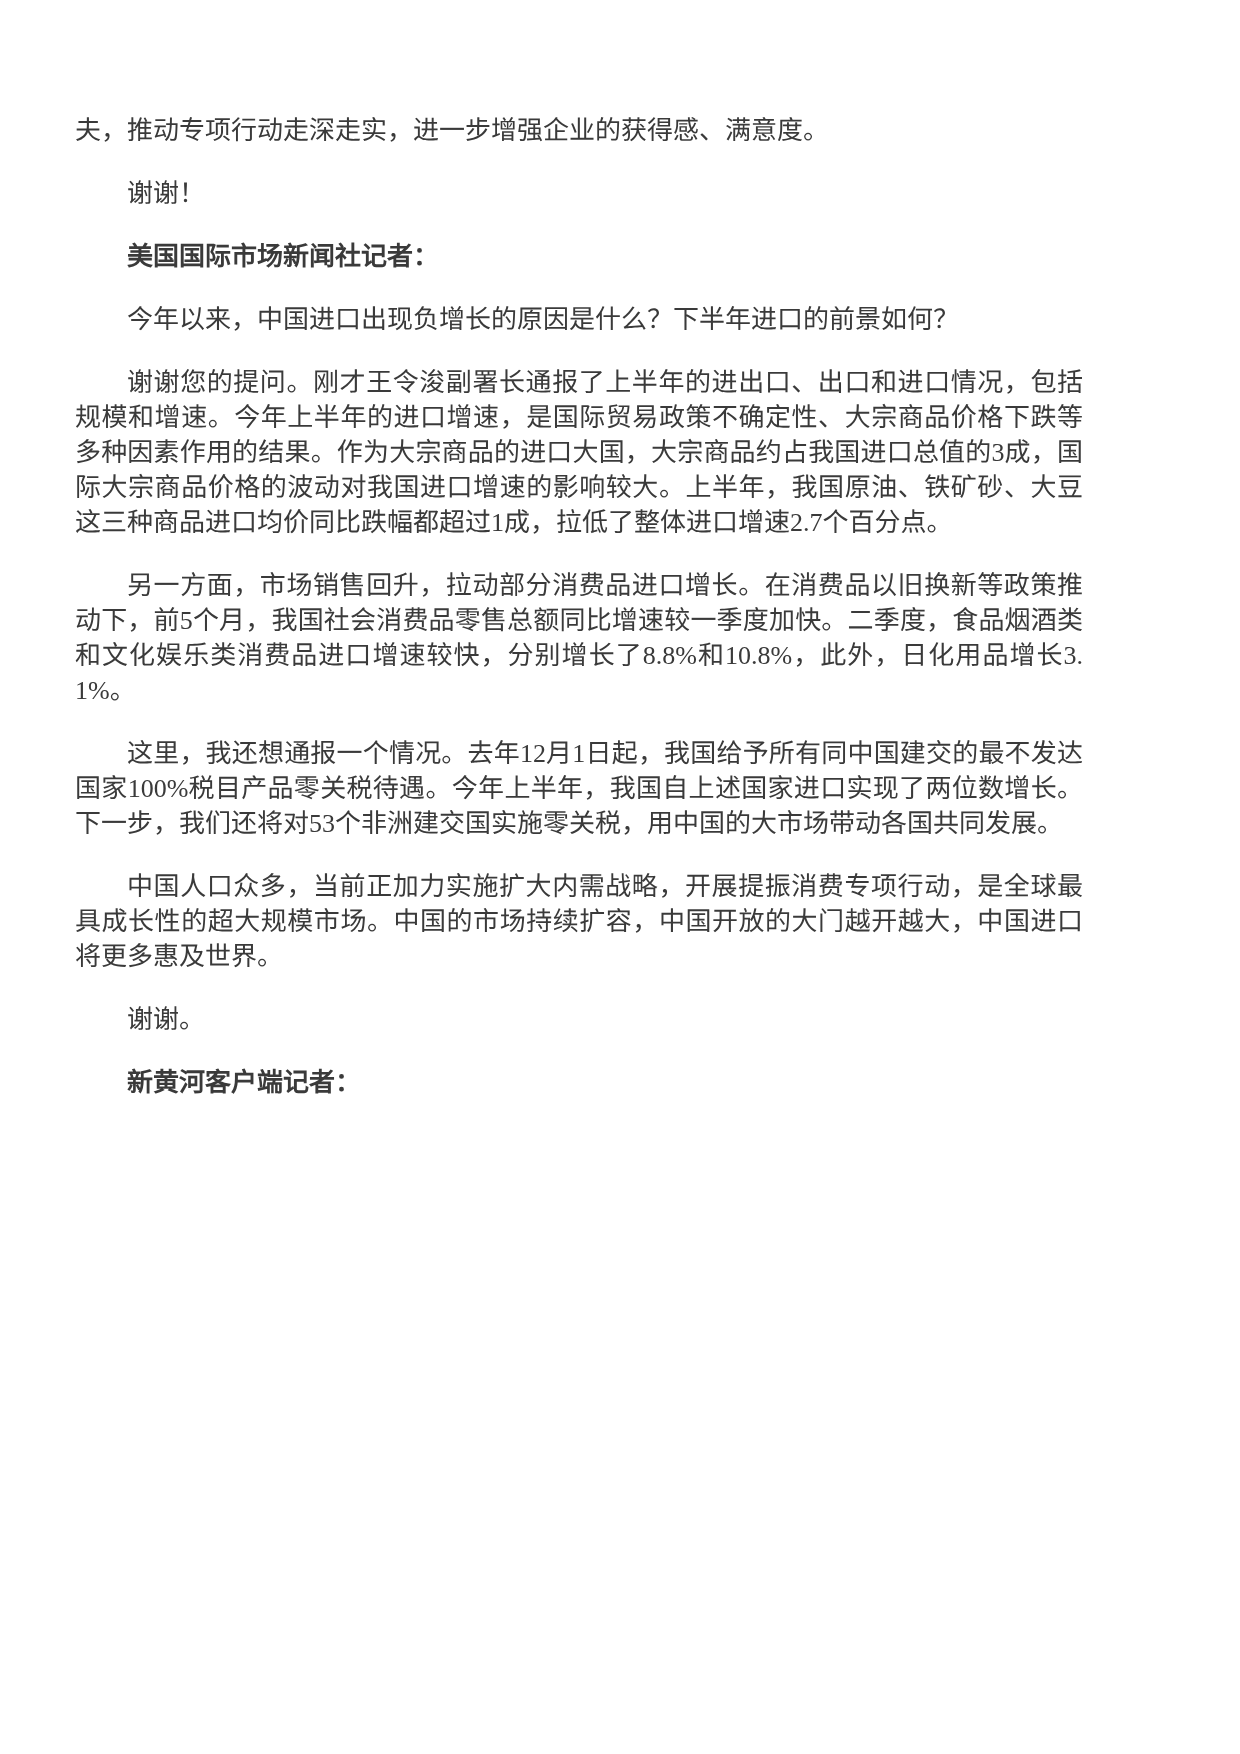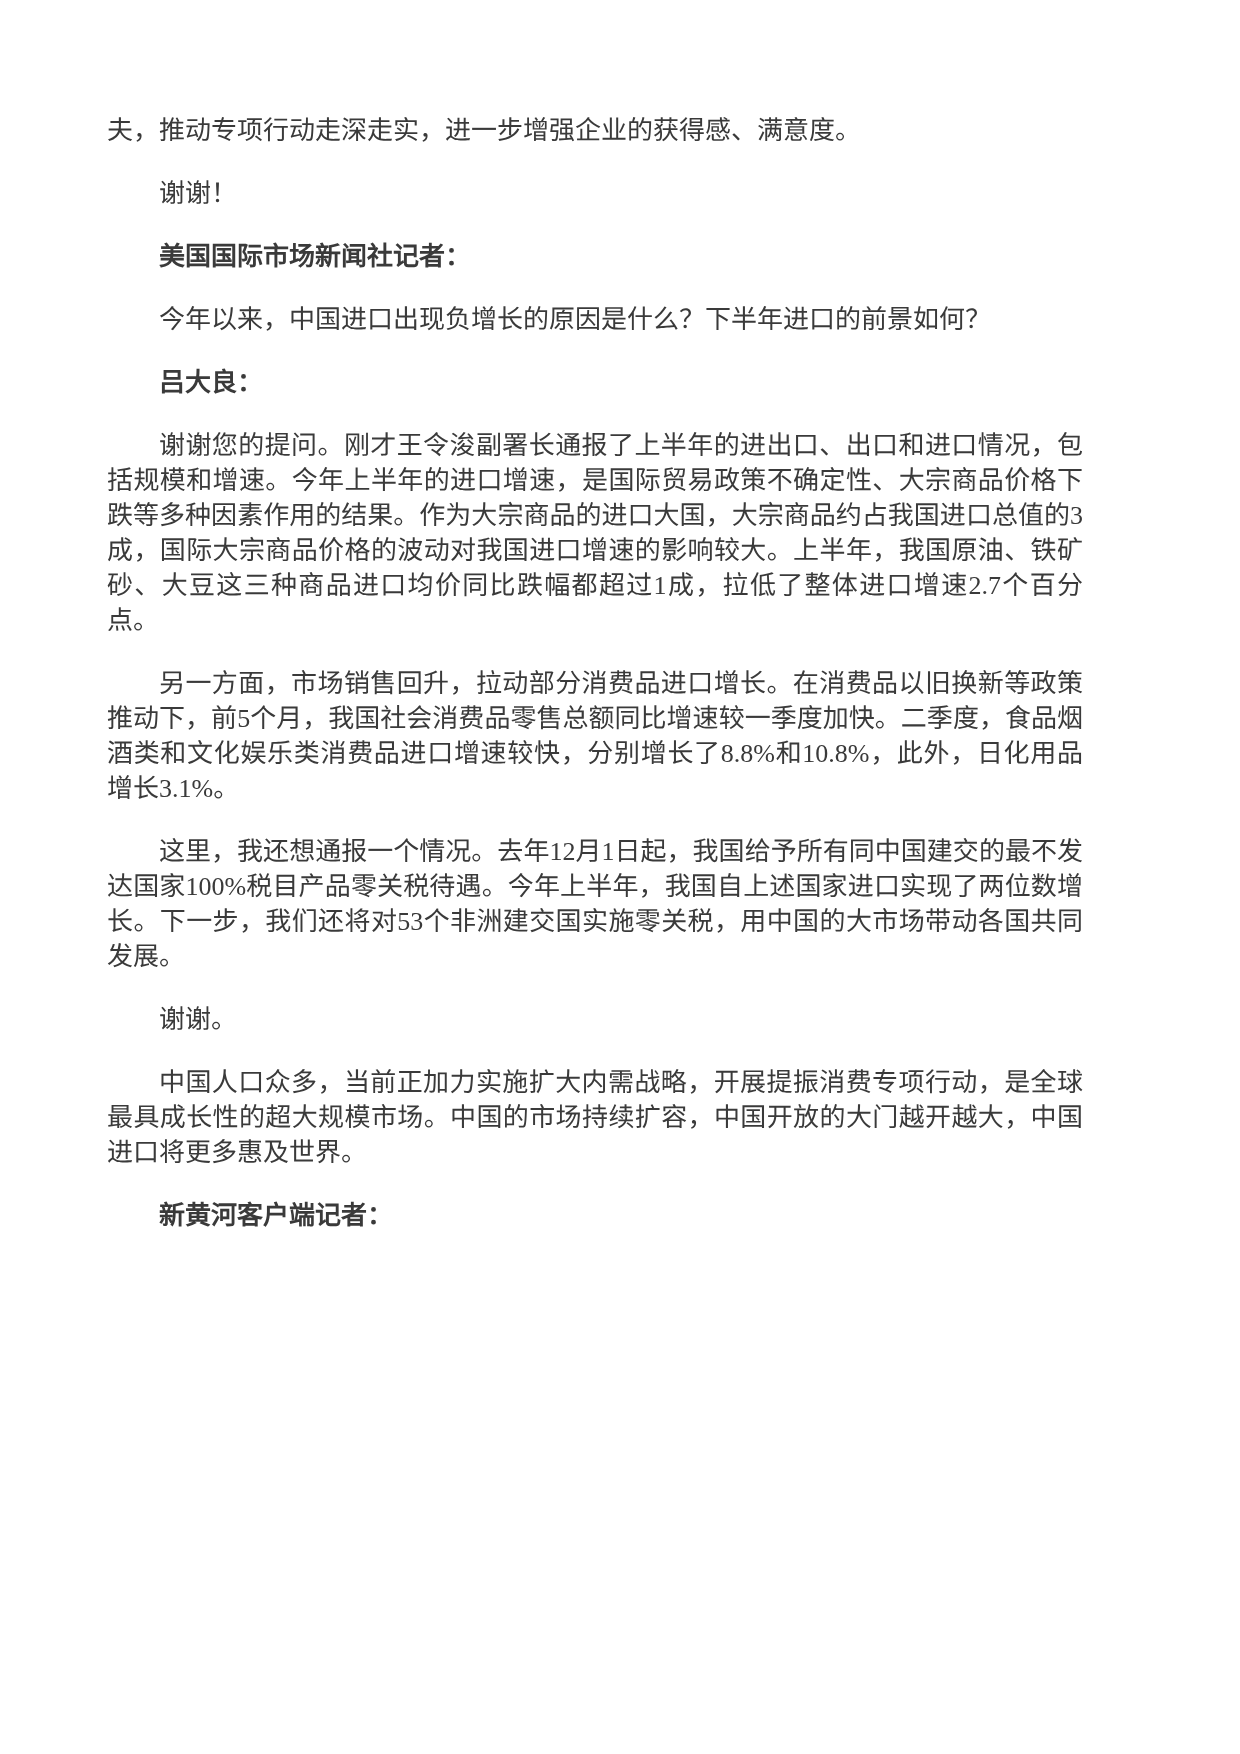--- a/index.html
+++ b/index.html
@@ -7,21 +7,21 @@
     padding: 0;
     background: #ffffff;
   }
   .page {
     position: relative;
     width: 1240px;
     height: 1754px;
     margin: 0 auto;
     background: #ffffff;
     box-sizing: border-box;
-    padding: 113px 157px 0 107px;
+    padding: 113px 157px 0 75px;
     overflow: hidden;
     font-family: "Liberation Serif", "DejaVu Serif", serif;
   }
   .page p {
     margin: 0 0 28px 0;
     padding: 0;
     font-size: 26px;
     line-height: 35px;
     color: #3a3a3a;
     text-align: justify;
@@ -37,20 +37,19 @@
   }
 </style>
 </head>
 <body>
 
 <div class="page">
   <p class="continuation">夫，推动专项行动走深走实，进一步增强企业的获得感、满意度。</p>
   <p>谢谢！</p>
   <p class="speaker">美国国际市场新闻社记者：</p>
   <p>今年以来，中国进口出现负增长的原因是什么？下半年进口的前景如何？</p>
-  <p class="speaker">吕大良：</p>
   <p>谢谢您的提问。刚才王令浚副署长通报了上半年的进出口、出口和进口情况，包括规模和增速。今年上半年的进口增速，是国际贸易政策不确定性、大宗商品价格下跌等多种因素作用的结果。作为大宗商品的进口大国，大宗商品约占我国进口总值的3成，国际大宗商品价格的波动对我国进口增速的影响较大。上半年，我国原油、铁矿砂、大豆这三种商品进口均价同比跌幅都超过1成，拉低了整体进口增速2.7个百分点。</p>
   <p>另一方面，市场销售回升，拉动部分消费品进口增长。在消费品以旧换新等政策推动下，前5个月，我国社会消费品零售总额同比增速较一季度加快。二季度，食品烟酒类和文化娱乐类消费品进口增速较快，分别增长了8.8%和10.8%，此外，日化用品增长3.1%。</p>
   <p>这里，我还想通报一个情况。去年12月1日起，我国给予所有同中国建交的最不发达国家100%税目产品零关税待遇。今年上半年，我国自上述国家进口实现了两位数增长。下一步，我们还将对53个非洲建交国实施零关税，用中国的大市场带动各国共同发展。</p>
+  <p>中国人口众多，当前正加力实施扩大内需战略，开展提振消费专项行动，是全球最具成长性的超大规模市场。中国的市场持续扩容，中国开放的大门越开越大，中国进口将更多惠及世界。</p>
   <p>谢谢。</p>
-  <p>中国人口众多，当前正加力实施扩大内需战略，开展提振消费专项行动，是全球最具成长性的超大规模市场。中国的市场持续扩容，中国开放的大门越开越大，中国进口将更多惠及世界。</p>
   <p class="speaker">新黄河客户端记者：</p>
 </div>
 
 </body></html>

